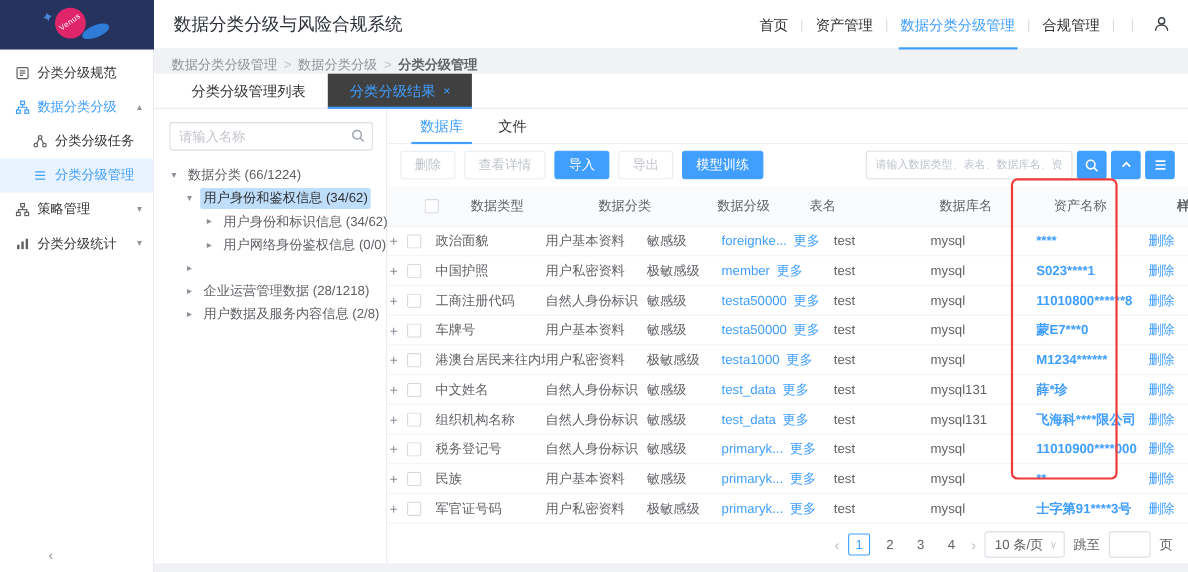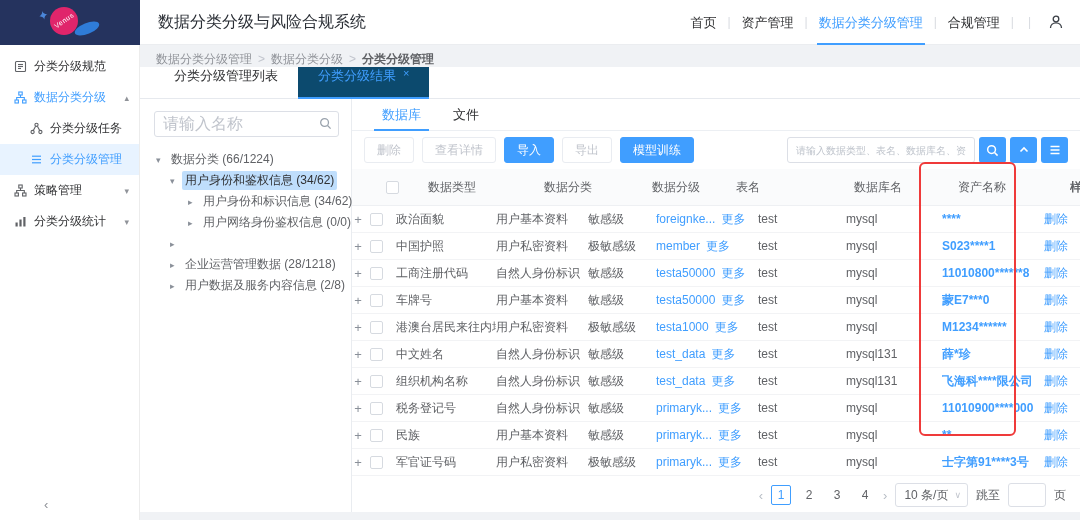--- a/index.html
+++ b/index.html
@@ -34,31 +34,31 @@
 
   
   .main { position:absolute; left:140px; top:45px; right:0; bottom:0; display:flex; flex-direction:column; }
   .breadcrumb { height:22px; padding:6px 16px 0; font-size:12px; color:#909399; display:flex; gap:6px; align-items:center; }
   .breadcrumb .bc-sep { color:#c0c4cc; }
   .breadcrumb .bc-last { color:#606266; font-weight:600; }
   .card { flex:1; background:#fff; margin-bottom:8px; display:flex; flex-direction:column; min-height:0; }
 
   
   .outer-tabs { height:32px; border-bottom:1px solid #e6e9ee; display:flex; align-items:stretch; padding-left:14px; }
-  .otab { display:flex; align-items:flex-start; padding:0 20px; font-size:13px; color:#303133; cursor:pointer; position:relative; }
-  .otab.active { background:#0c4a6e; color:#409eff; }
+  .otab { display:flex; align-items:center; padding:0 20px; font-size:13px; color:#303133; cursor:pointer; position:relative; }
+  .otab.active { background:#404040; color:#409eff; }
   .otab.active::after { content:""; position:absolute; left:0; right:0; bottom:-1px; height:2px; background:#409eff; }
   .otab .close-x { margin-left:7px; font-size:11px; color:#409eff; }
 
   .card-body { flex:1; display:flex; min-height:0; }
 
   
   .tree-panel { width:212px; border-right:1px solid #e9ecf0; padding:12px 12px 0 14px; flex:0 0 auto; }
   .tree-search { position:relative; }
-  .tree-search input { width:100%; height:26px; border:1px solid #dcdfe6; border-radius:3px; font-size:16px; padding:0 24px 0 8px; color:#606266; outline:none; font-family:inherit; }
+  .tree-search input { width:100%; height:26px; border:1px solid #dcdfe6; border-radius:3px; font-size:12px; padding:0 24px 0 8px; color:#606266; outline:none; font-family:inherit; }
   .tree-search input::placeholder { color:#c0c4cc; }
   .tree-search .mag { position:absolute; right:7px; top:6px; }
   .tree { margin-top:12px; font-size:12px; color:#606266; }
   .tnode { display:flex; align-items:center; height:21px; cursor:pointer; white-space:nowrap; }
   .tnode .tcaret { font-size:9px; color:#8a9099; width:12px; flex:0 0 auto; }
   .tnode .tlabel { padding:1px 3px; border-radius:2px; }
   .tnode.sel .tlabel { background:#bfdefc; color:#303133; }
   .ind0 { padding-left:2px; } .ind1 { padding-left:16px; } .ind2 { padding-left:34px; }
 
   

